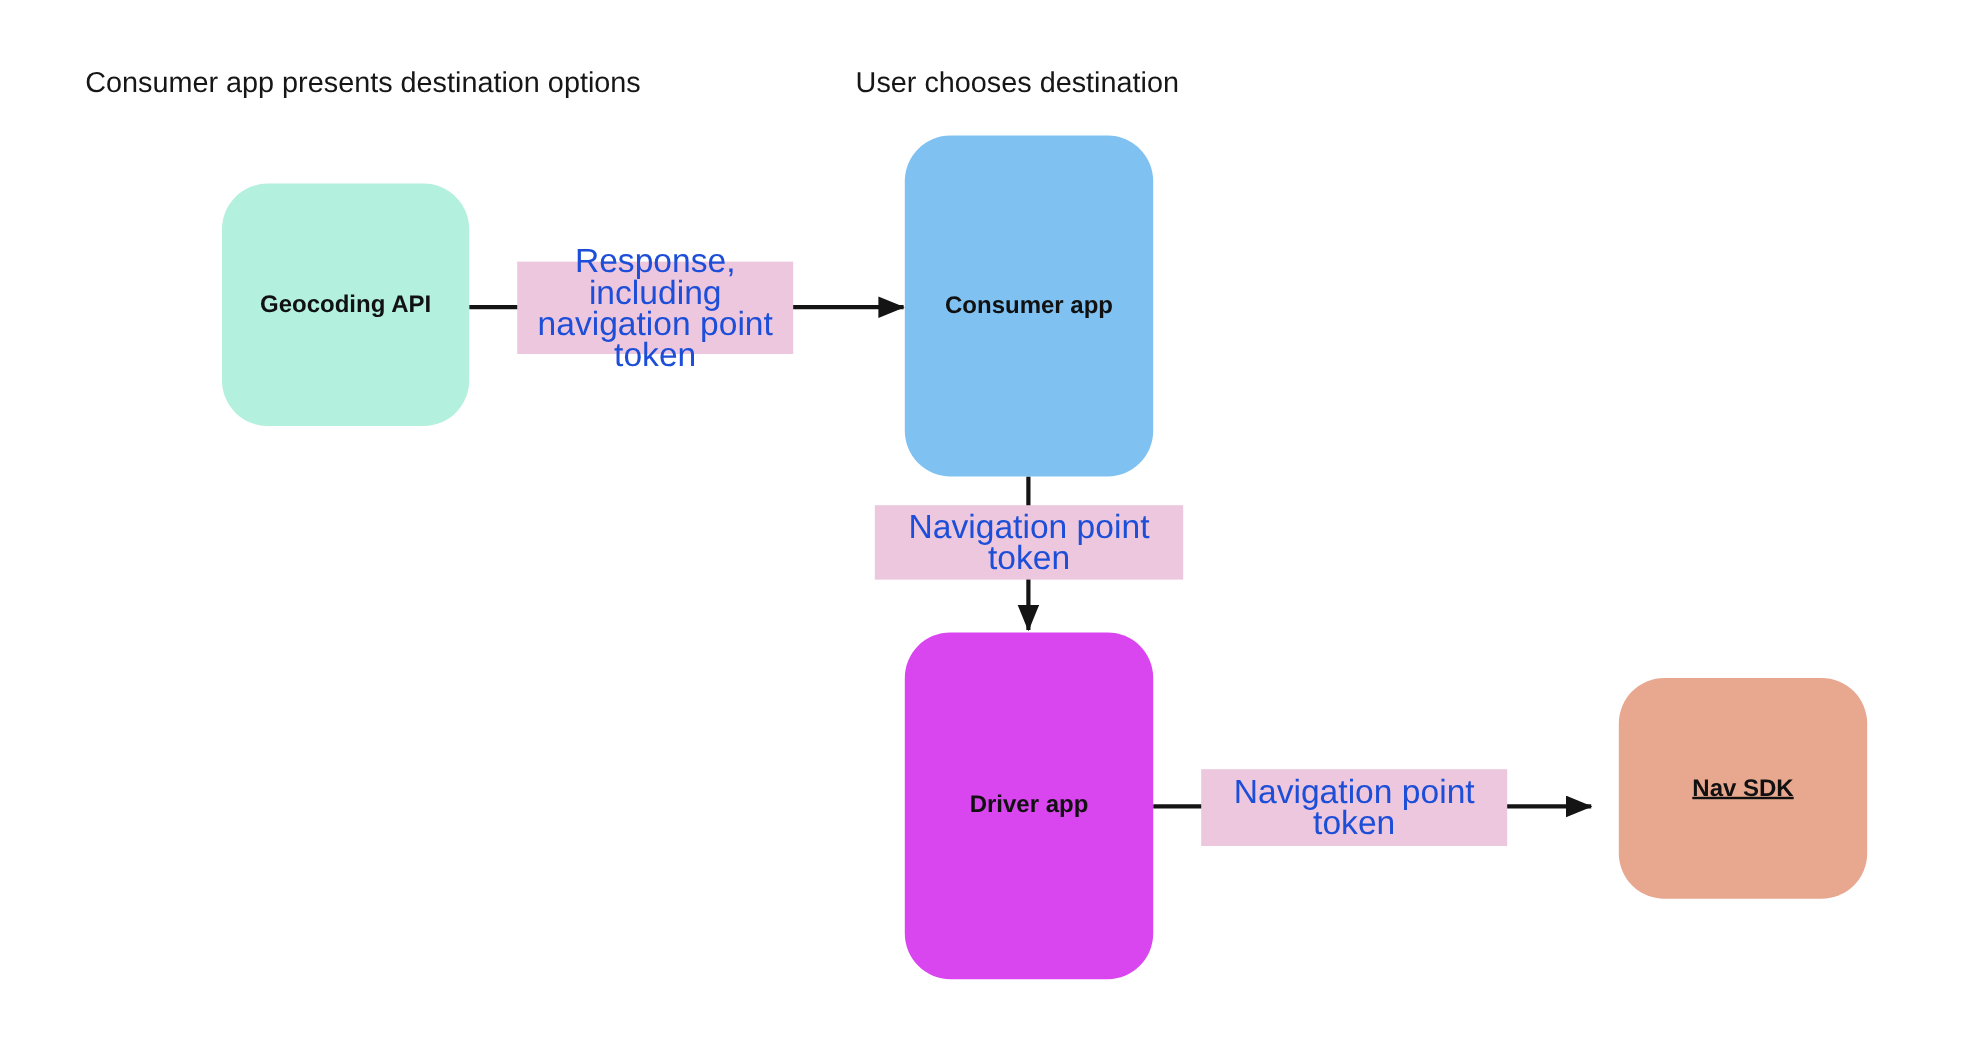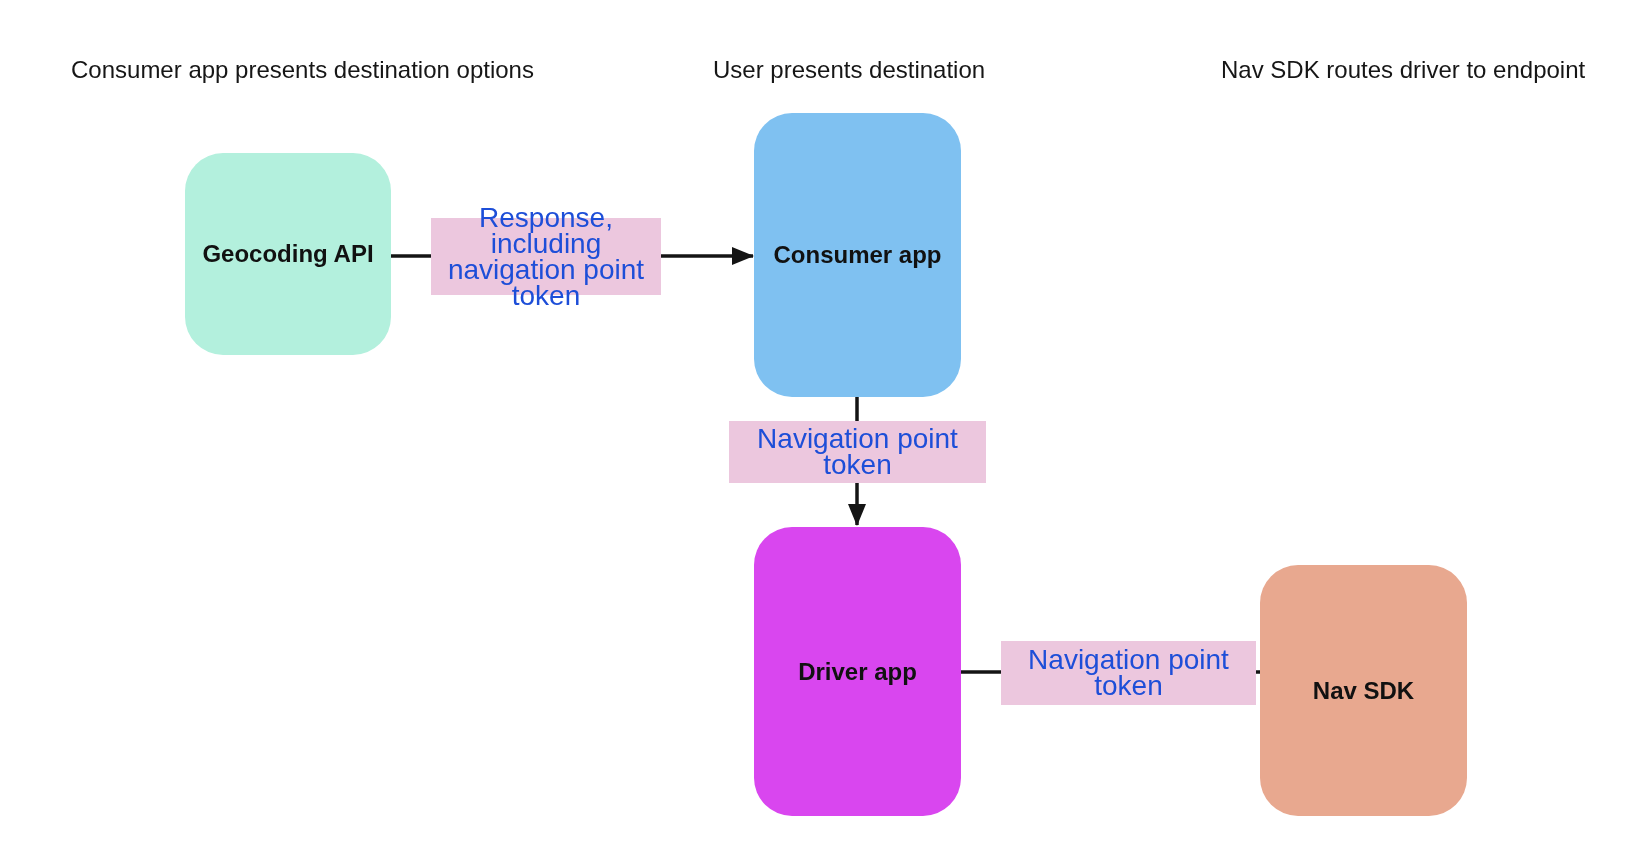--- a/index.html
+++ b/index.html
@@ -30,29 +30,29 @@
     top: 0;
     width: 1646px;
     height: 868px;
   }
   .node {
     position: absolute;
     display: flex;
     align-items: center;
     justify-content: center;
     border-radius: 38px;
-    font-size: 24px;
+    font-size: 20px;
     font-weight: 700;
     color: #111111;
     text-align: center;
   }
   .node.geocoding { left: 172px; top: 153px; width: 206px; height: 202px; background: #b3f0dd; }
   .node.consumer  { left: 741px; top: 113px; width: 207px; height: 284px; background: #7fc1f1; }
   .node.driver    { left: 741px; top: 527px; width: 207px; height: 289px; background: #7fc1f1; }
-  .node.navsdk    { left: 1247px; top: 565px; width: 207px; height: 251px; background: #e8a88f; }
+  .node.navsdk    { left: 1336px; top: 565px; width: 207px; height: 184px; background: #e8a88f; text-decoration: underline; }
   .edge-label {
     position: absolute;
     display: flex;
     align-items: center;
     justify-content: center;
     background: #ecc7de;
     color: #1d4ed8;
     font-size: 28px;
     line-height: 26px;
     text-align: center;
@@ -60,22 +60,21 @@
   .edge-label.response { left: 418px; top: 218px; width: 230px; height: 77px; padding: 0 8px; box-sizing: border-box; }
   .edge-label.token-v  { left: 716px; top: 421px; width: 257px; height: 62px; }
   .edge-label.token-h  { left: 988px; top: 641px; width: 255px; height: 64px; }
 </style>
 </head>
 <body>
 
 <div class="canvas">
 
   <div class="col-header" style="left:58px">Consumer app presents destination options</div>
-  <div class="col-header" style="left:700px">User presents destination</div>
-  <div class="col-header" style="left:1208px">Nav SDK routes driver to endpoint</div>
+  <div class="col-header" style="left:700px">User chooses destination</div>
 
   <svg class="edges" width="1646" height="868" viewBox="0 0 1646 868" xmlns="http://www.w3.org/2000/svg">
     <defs>
       <marker id="arrowhead" markerUnits="userSpaceOnUse" markerWidth="24" markerHeight="20" refX="21" refY="9" orient="auto">
         <path d="M0,0 L22,9 L0,18 Z" fill="#141414"></path>
       </marker>
     </defs>
     <line x1="378" y1="256" x2="740" y2="256" stroke="#141414" stroke-width="3.5" marker-end="url(#arrowhead)"></line>
     <line x1="844" y1="397" x2="844" y2="525" stroke="#141414" stroke-width="3.5" marker-end="url(#arrowhead)"></line>
     <line x1="948" y1="672" x2="1313" y2="672" stroke="#141414" stroke-width="3.5" marker-end="url(#arrowhead)"></line>

